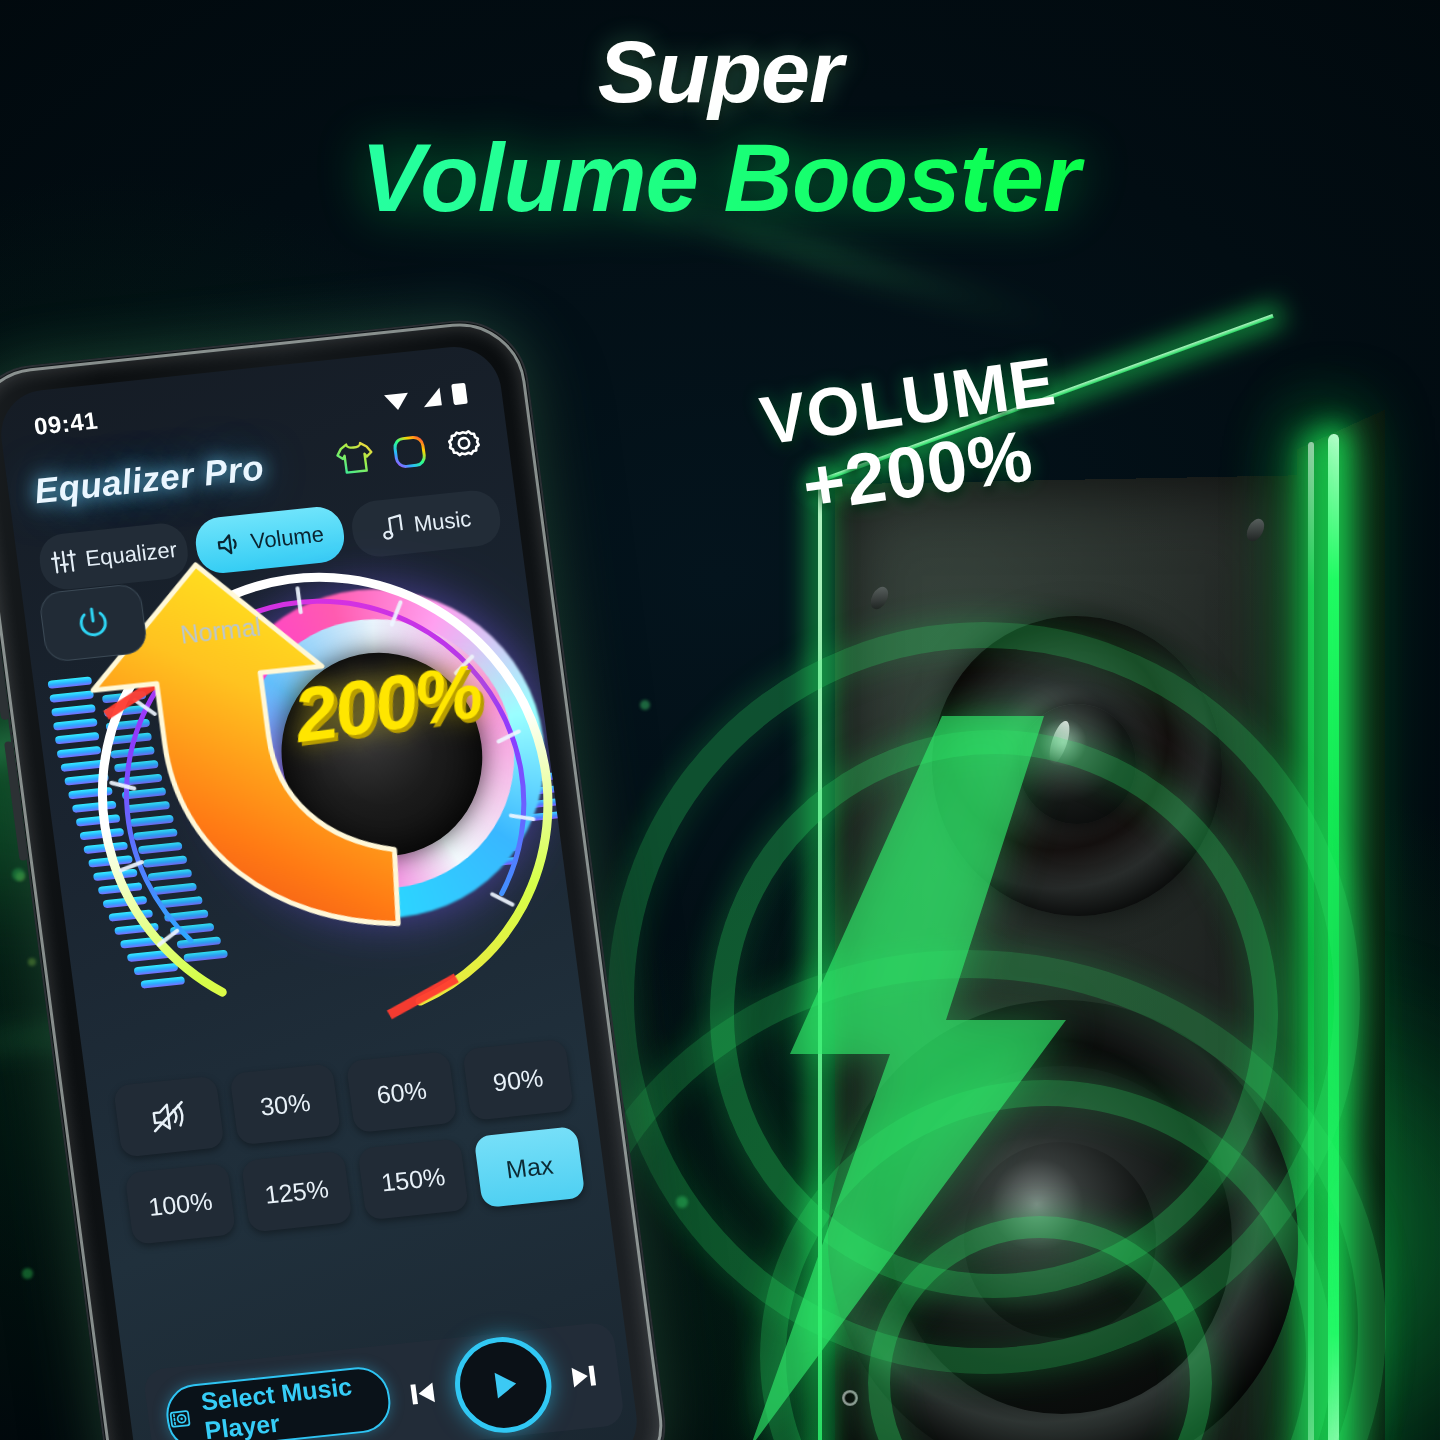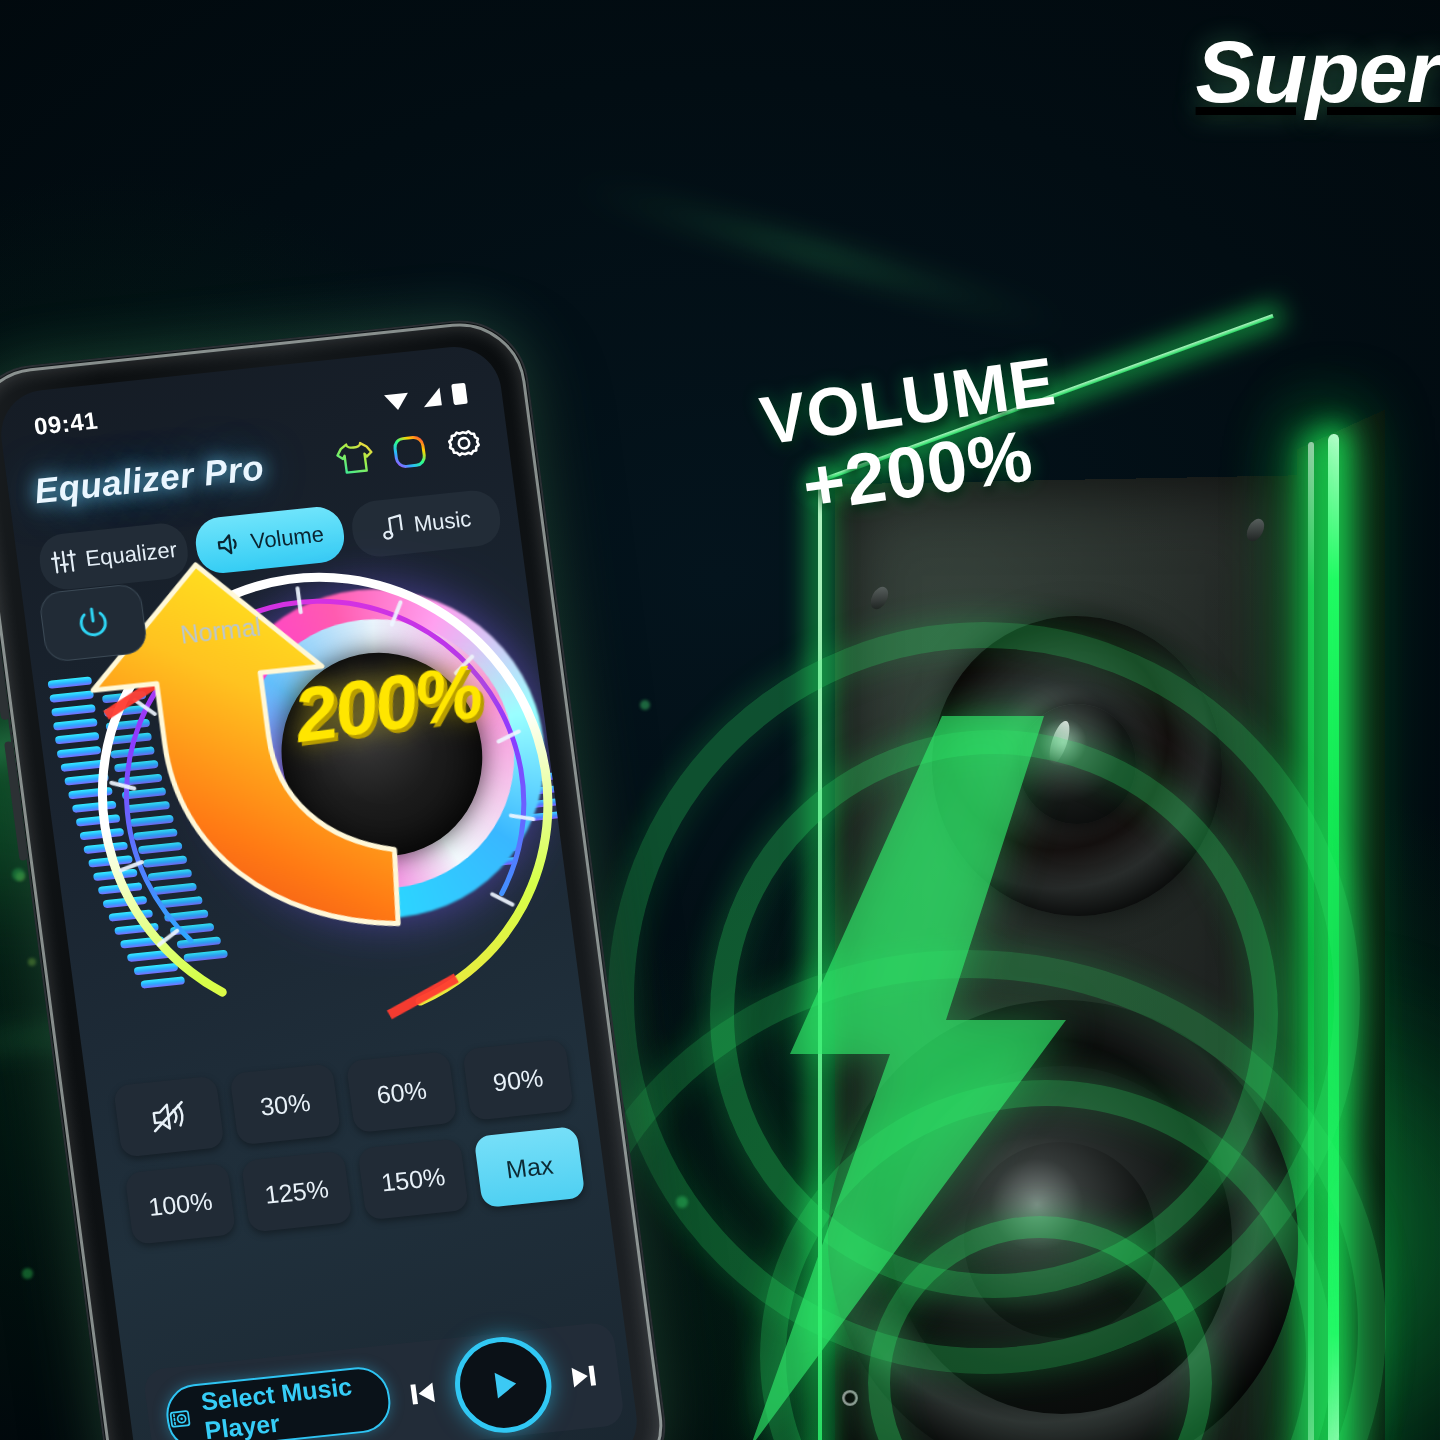--- a/index.html
+++ b/index.html
@@ -10,21 +10,21 @@
       radial-gradient(900px 700px at 1150px 1250px, rgba(8,70,30,.75) 0%, rgba(4,30,16,0) 70%),
       radial-gradient(700px 900px at 120px 820px, rgba(6,60,26,.55) 0%, rgba(3,20,12,0) 72%),
       radial-gradient(1200px 900px at 50% 40%, #04141d 0%, #020d13 55%, #01080c 100%);}
 
   
   .glow{position:absolute;pointer-events:none;}
   .streak{position:absolute;pointer-events:none;border-radius:50%;filter:blur(14px);}
   .bokeh{position:absolute;border-radius:50%;pointer-events:none;filter:blur(1.5px);}
 
   
-  .headline{position:absolute;left:0;right:0;top:28px;text-align:right;z-index:40;text-decoration:underline;}
+  .headline{position:absolute;left:0;right:0;top:28px;text-align:center;z-index:40;}
   .h-super{font-size:88px;font-weight:bold;font-style:italic;color:#fff;letter-spacing:-1px;
     line-height:1;text-shadow:0 0 26px rgba(120,255,170,.30),0 4px 10px rgba(0,0,0,.6);}
   .h-main{margin-top:14px;font-size:96px;font-weight:bold;font-style:italic;line-height:1;
     letter-spacing:-1px;
     background:linear-gradient(95deg,#2dffc0 0%,#22ff8e 40%,#0bff4e 72%,#00f53c 100%);
     -webkit-background-clip:text;background-clip:text;color:transparent;
     filter:drop-shadow(0 0 26px rgba(0,255,100,.45));}
 
   
   .callout{position:absolute;left:718px;top:368px;width:390px;z-index:45;
@@ -135,20 +135,21 @@
   <div class="bokeh" style="left:50px;top:836px;width:7px;height:7px;background:rgba(150,230,80,.45);"></div>
   <div class="bokeh" style="left:42px;top:838px;width:5px;height:5px;background:rgba(200,240,90,.4);"></div>
   <div class="bokeh" style="left:12px;top:868px;width:13px;height:13px;background:rgba(40,200,90,.5);"></div>
   <div class="bokeh" style="left:28px;top:958px;width:8px;height:8px;background:rgba(150,220,70,.45);"></div>
   <div class="bokeh" style="left:640px;top:700px;width:10px;height:10px;background:rgba(70,230,120,.4);"></div>
   <div class="bokeh" style="left:676px;top:1196px;width:12px;height:12px;background:rgba(60,220,110,.4);"></div>
   <div class="bokeh" style="left:22px;top:1268px;width:11px;height:11px;background:rgba(40,190,80,.45);"></div>
 
   <div class="headline nosel">
     <div class="h-super">Super</div>
+    <div class="h-main">Volume Booster</div>
   </div>
 
   <div class="callout nosel">
     <div class="l1">VOLUME</div>
     <div class="l2">+200%</div>
   </div>
 
   <div id="speaker">
     <div class="cab-face"></div>
     <div class="cab-side"></div>

